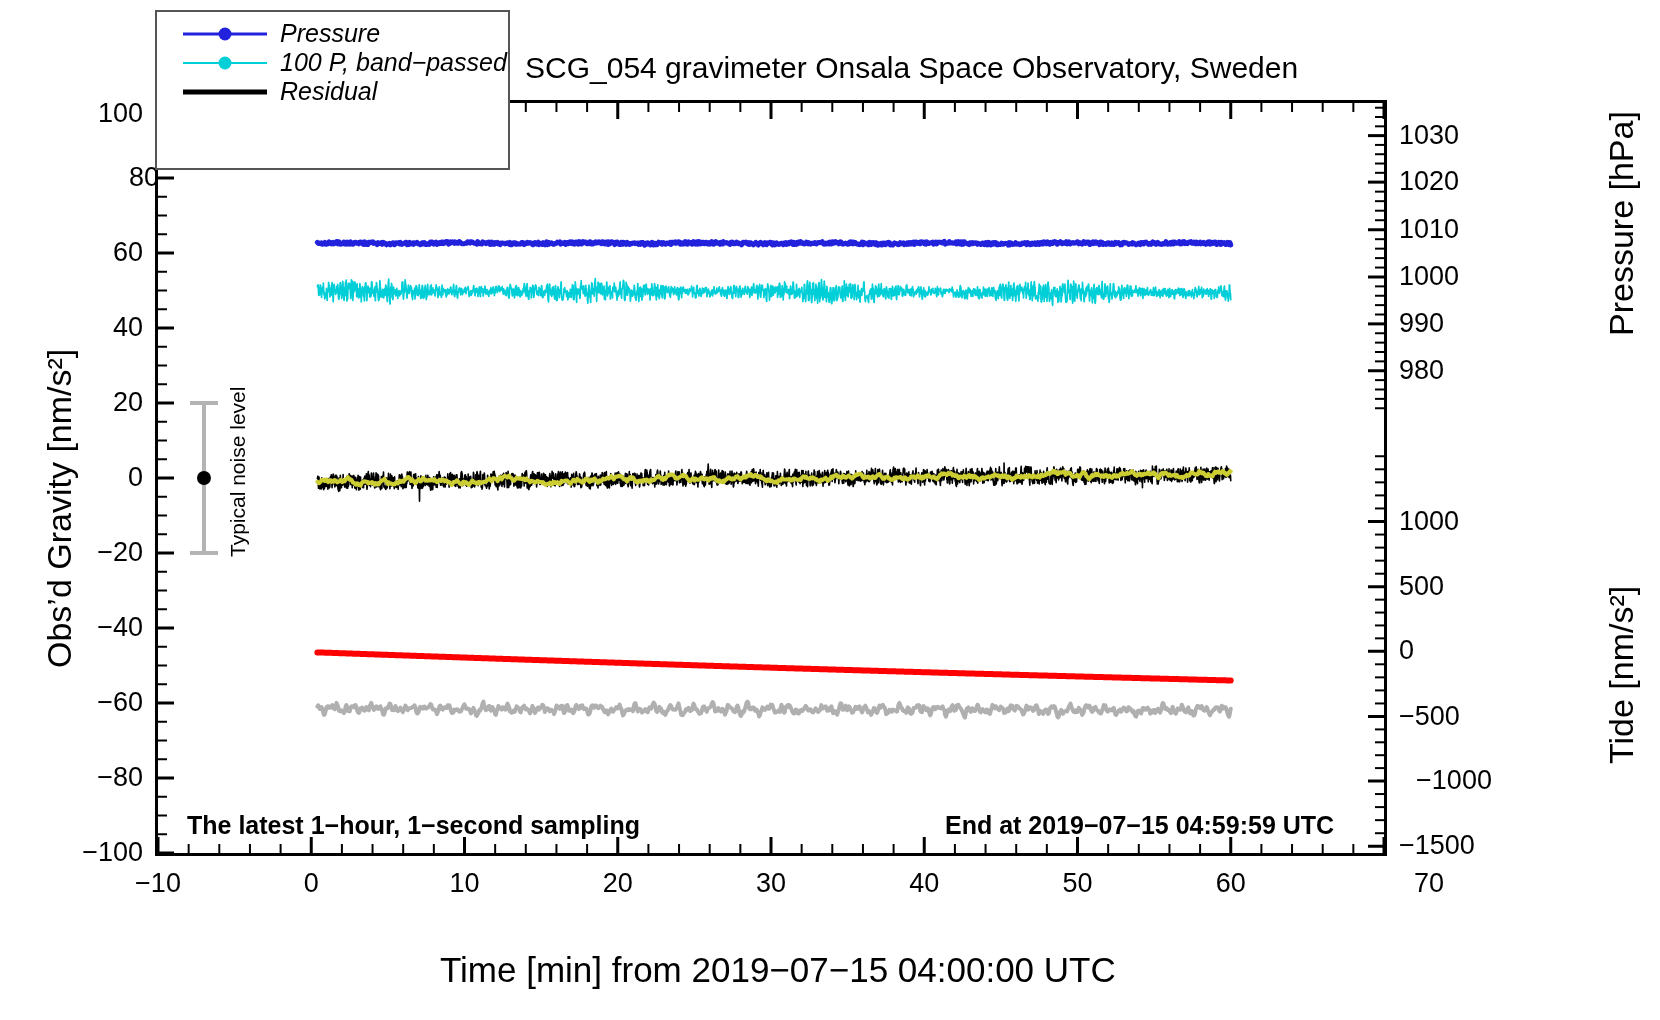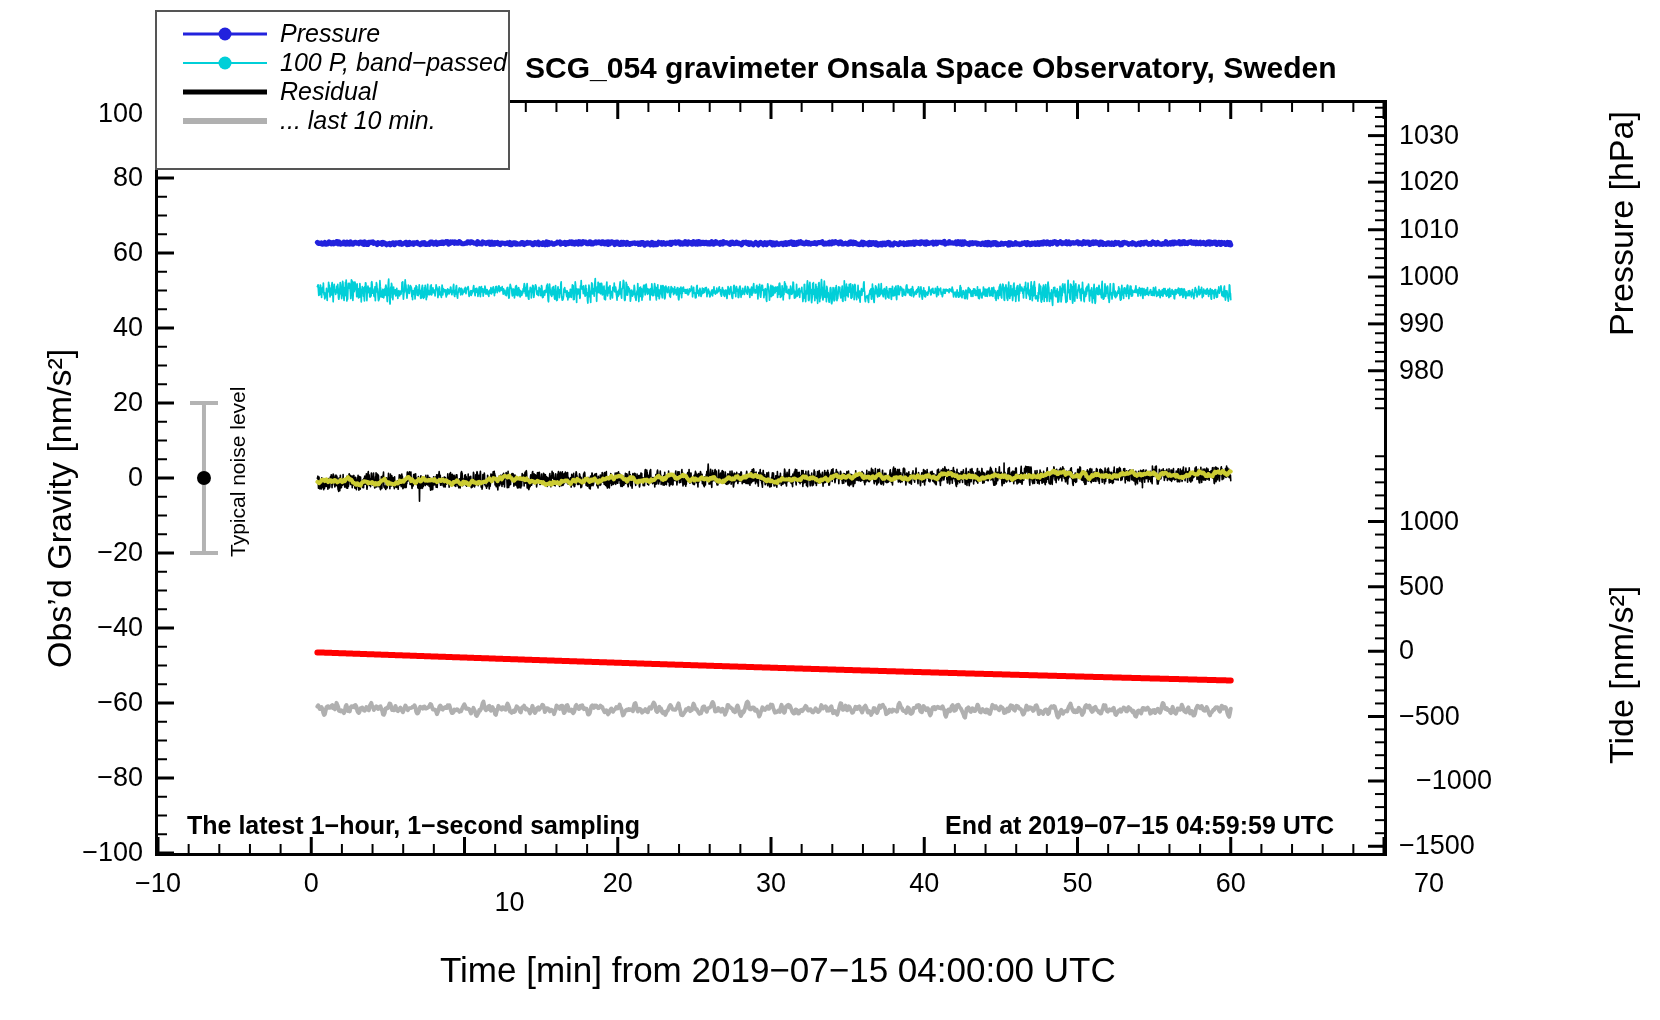--- a/index.html
+++ b/index.html
@@ -15,21 +15,21 @@
   .tl{position:absolute;font-size:27px;line-height:27px;white-space:nowrap;}
   .tl.left{text-align:right;}
   .tl.right{text-align:left;}
   .tl.bot{text-align:center;}
 
   
   .axtitle{position:absolute;font-size:31px;white-space:nowrap;}
   .rotlab{position:absolute;white-space:nowrap;transform-origin:0 0;}
 
   
-  #title{position:absolute;font-weight:bold;font-size:30px;white-space:nowrap;}
+  #title{position:absolute;font-weight:normal;font-size:30px;white-space:nowrap;}
 
   
   .note{position:absolute;font-weight:bold;font-size:25px;white-space:nowrap;}
 
   
   #legend{position:absolute;left:155px;top:10px;width:355px;height:160px;
           background:#fff;border:2px solid #555;box-sizing:border-box;
           padding:7px 0 0 0;}
   .lrow{display:flex;align-items:center;height:29px;padding-left:26px;}
   .lsym{width:84px;height:29px;position:relative;flex:0 0 84px;}
@@ -250,33 +250,33 @@
           <line x1="45.975" y1="450" x2="45.975" y2="300" stroke="#b3b3b3" stroke-width="4"></line>
           <line x1="31.975" y1="300" x2="59.975" y2="300" stroke="#b3b3b3" stroke-width="4"></line>
           <line x1="31.975" y1="450" x2="59.975" y2="450" stroke="#b3b3b3" stroke-width="4"></line>
         </g>
         <circle cx="45.975" cy="375" r="7" fill="#000"></circle>
       </svg>
   </div>
 
   <div id="overlay">
       <div class="tl left" style="left: 25px; top: 89px; width: 118px; margin-top: 11px;">100</div>
-      <div class="tl left" style="left: 25px; top: 164px; width: 118px;">80</div>
+      <div class="tl left" style="left: 41px; top: 164px; width: 118px;">80</div>
       <div class="tl left" style="left: 25px; top: 239px; width: 118px;">60</div>
       <div class="tl left" style="left: 25px; top: 314px; width: 118px;">40</div>
       <div class="tl left" style="left: 25px; top: 389px; width: 118px;">20</div>
       <div class="tl left" style="left: 25px; top: 464px; width: 118px;">0</div>
       <div class="tl left" style="left: 25px; top: 539px; width: 118px;">−20</div>
       <div class="tl left" style="left: 25px; top: 614px; width: 118px;">−40</div>
       <div class="tl left" style="left: 25px; top: 689px; width: 118px;">−60</div>
       <div class="tl left" style="left: 25px; top: 764px; width: 118px;">−80</div>
       <div class="tl left" style="left: 25px; top: 839px; width: 118px;">−100</div>
       <div class="tl bot" style="left: 98px; top: 870px; width: 120px;">−10</div>
       <div class="tl bot" style="left: 251.25px; top: 870px; width: 120px;">0</div>
-      <div class="tl bot" style="left: 404.5px; top: 889px; width: 120px; text-align: right;">10</div>
+      <div class="tl bot" style="left: 404.5px; top: 870px; width: 120px;">10</div>
       <div class="tl bot" style="left: 557.75px; top: 870px; width: 120px;">20</div>
       <div class="tl bot" style="left: 711px; top: 870px; width: 120px;">30</div>
       <div class="tl bot" style="left: 864.25px; top: 870px; width: 120px;">40</div>
       <div class="tl bot" style="left: 1017.5px; top: 870px; width: 120px;">50</div>
       <div class="tl bot" style="left: 1170.75px; top: 870px; width: 120px;">60</div>
       <div class="tl bot" style="left: 1324px; top: 870px; width: 120px; text-align: right;">70</div>
       <div class="tl right" style="left: 1399px; top: 121.625px; width: 110px;">1030</div>
       <div class="tl right" style="left: 1399px; top: 168.125px; width: 110px;">1020</div>
       <div class="tl right" style="left: 1399px; top: 215.75px; width: 110px;">1010</div>
       <div class="tl right" style="left: 1399px; top: 263px; width: 110px;">1000</div>
@@ -311,20 +311,14 @@
           <span class="dt" style="background: rgb(0, 207, 216);"></span>
         </span>
         <span class="ltxt">100 P, band−passed</span>
       </div>
       <div class="lrow">
         <span class="lsym">
           <span class="ln" style="border-top: 5px solid rgb(0, 0, 0);"></span>
         </span>
         <span class="ltxt">Residual</span>
       </div>
-      <div class="lrow">
-        <span class="lsym">
-          <span class="ln" style="border-top: 6px solid rgb(176, 176, 176);"></span>
-        </span>
-        <span class="ltxt">... last 10 min.</span>
-      </div>
     </div>
 </div>
 
 </body></html>

